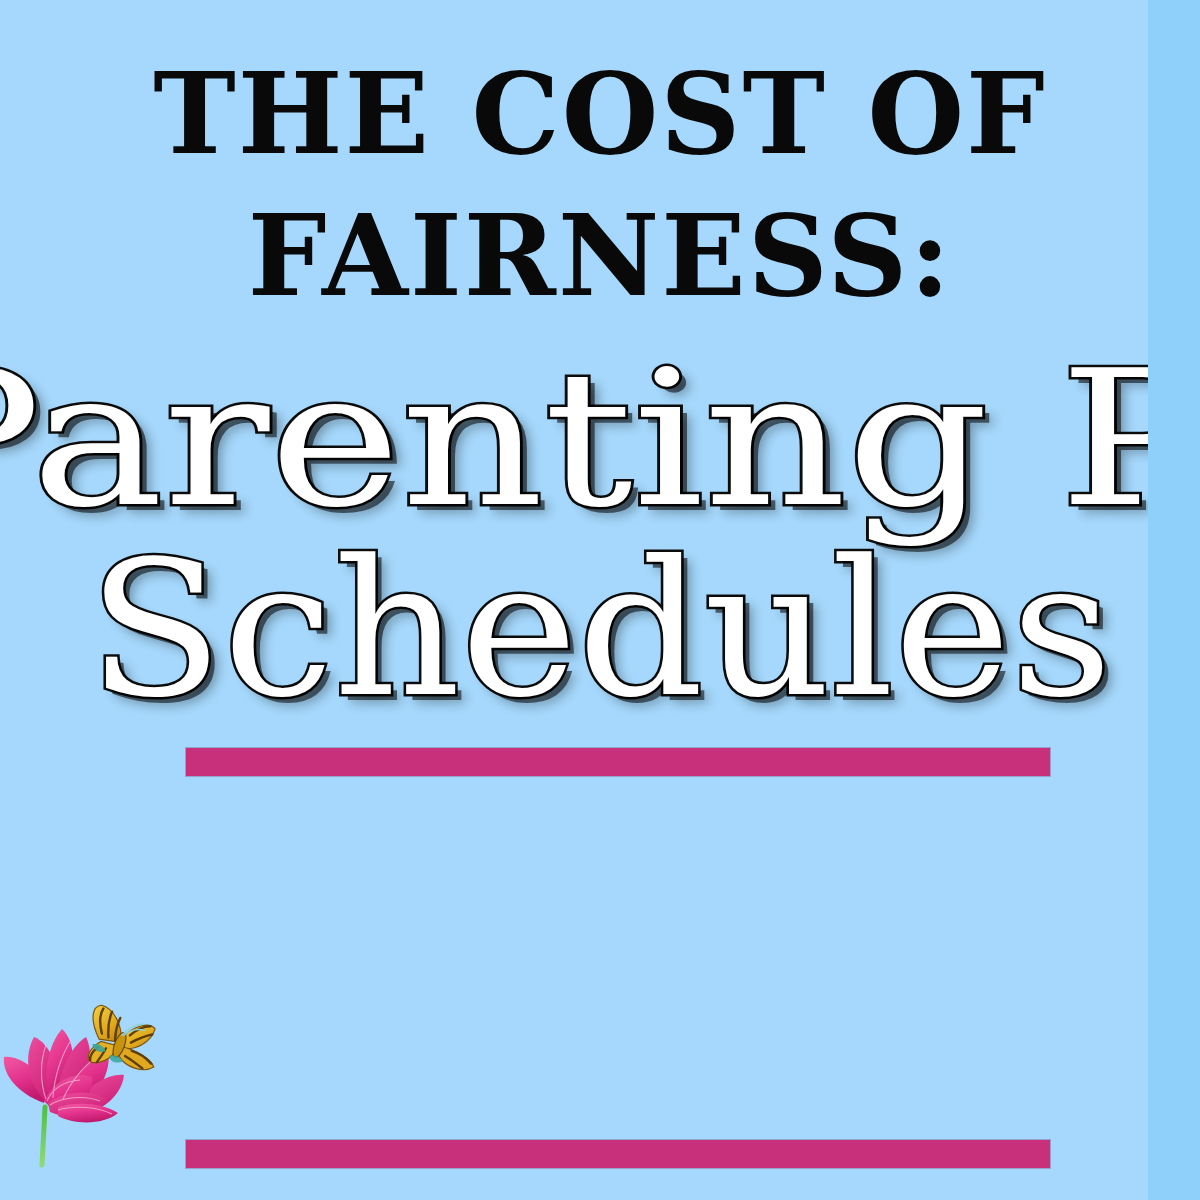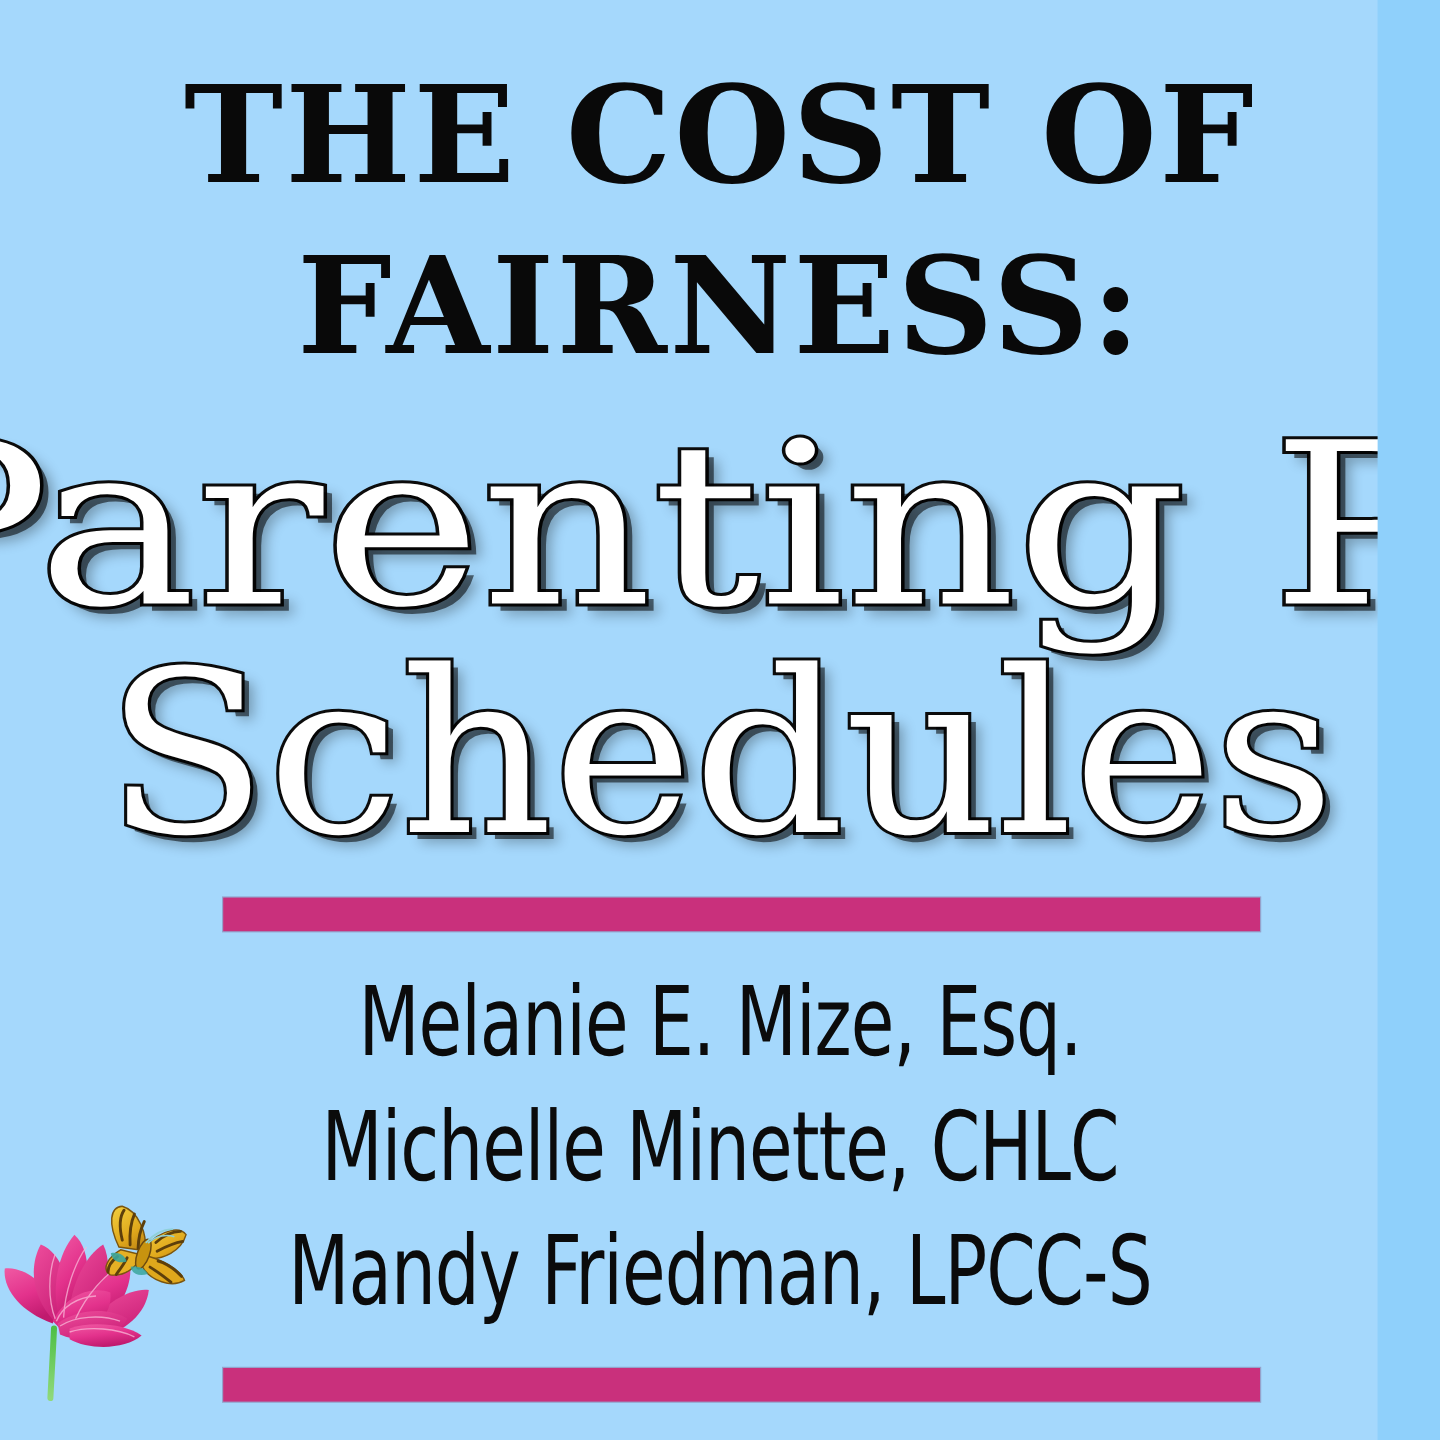--- a/index.html
+++ b/index.html
@@ -116,25 +116,20 @@
 
   <div class="headline headline-1">THE COST OF</div>
   <div class="headline headline-2">FAIRNESS:</div>
 
   <div class="subtitle subtitle-1">Parenting Plan</div>
   <div class="subtitle subtitle-2">Schedules</div>
 
   <div class="rule rule-top"></div>
   <div class="rule rule-bottom"></div>
 
-  <div id="presenters">
-    <span class="presenter">Melanie E. Mize, Esq.</span>
-    <span class="presenter">Michelle Minette, CHLC</span>
-    <span class="presenter">Mandy Friedman, LPCC-S</span>
-  </div>
 
   <div id="decoration">
     <svg width="185" height="200" viewBox="0 0 185 200">
       <defs>
         <linearGradient id="petalA" x1="0" y1="0" x2="0.4" y2="1">
           <stop offset="0%" stop-color="#f05aa3"></stop>
           <stop offset="55%" stop-color="#e3328c"></stop>
           <stop offset="100%" stop-color="#c01a6e"></stop>
         </linearGradient>
         <linearGradient id="petalB" x1="0" y1="0" x2="0.6" y2="1">

